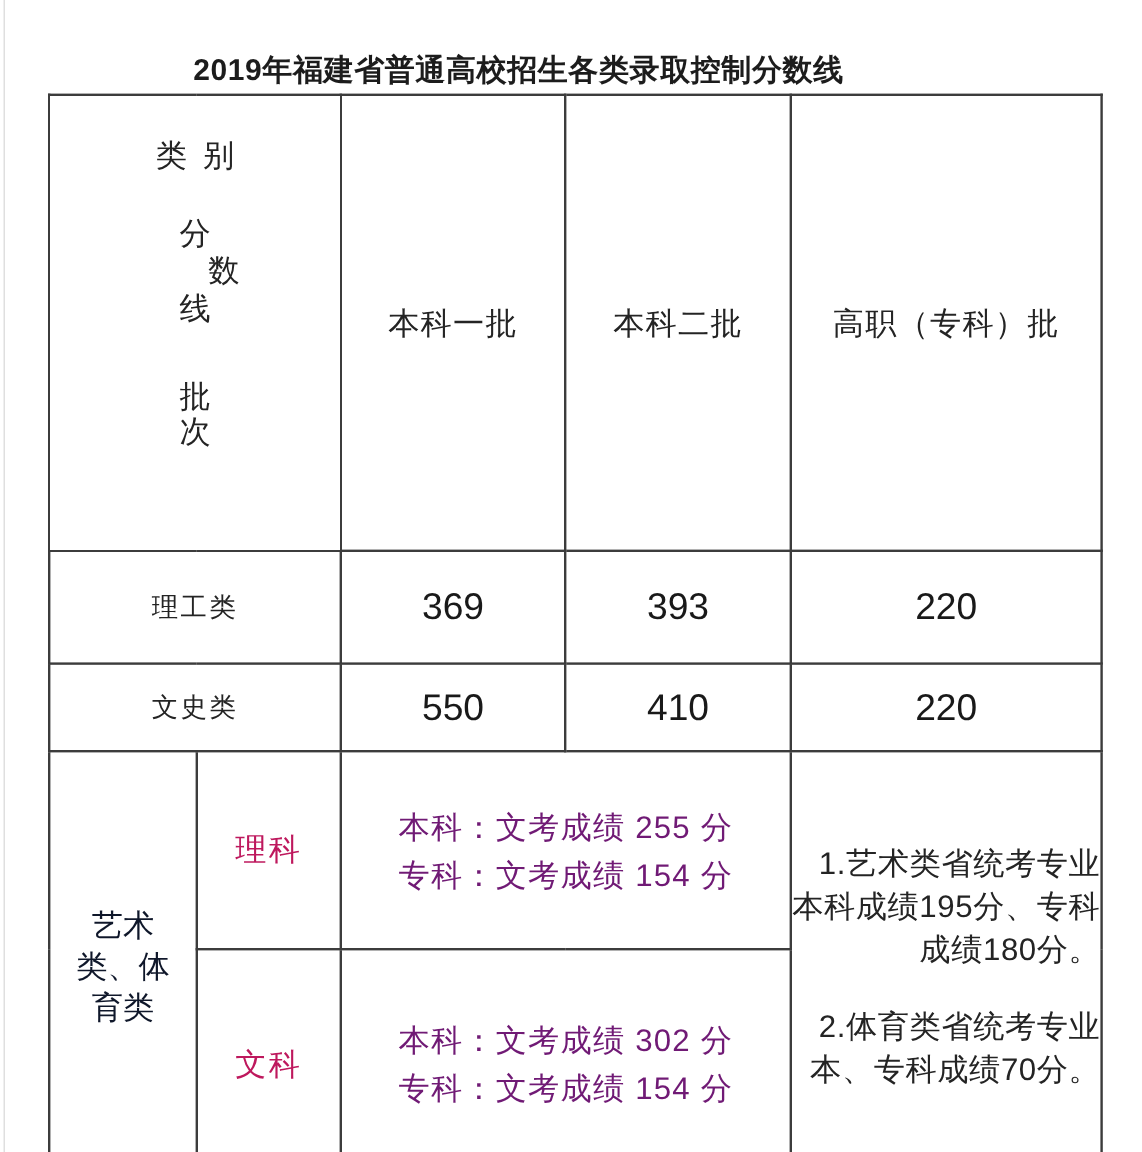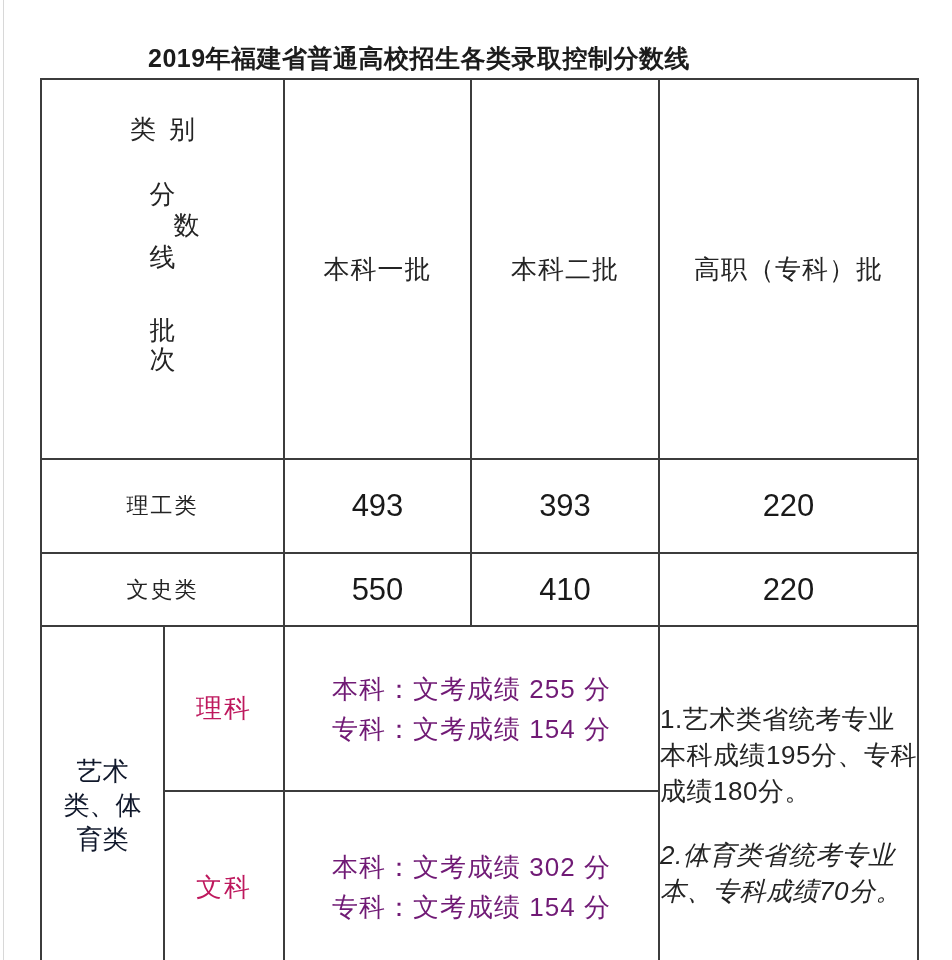--- a/index.html
+++ b/index.html
@@ -19,21 +19,21 @@
   .edge-line {
     position: absolute;
     left: 3px;
     top: 0;
     width: 1px;
     height: 100%;
     background: #d8d8d8;
   }
   .page-title {
     position: absolute;
-    left: 148px;
+    left: 161px;
     top: 42px;
     font-size: 25px;
     font-weight: 700;
     letter-spacing: 0.5px;
     color: #1c1c1c;
     white-space: nowrap;
   }
   table.score-table {
     position: absolute;
     left: 40px;
@@ -106,24 +106,24 @@
   }
   td.notes-cell {
     vertical-align: middle;
     padding: 20px 12px 6px 13px;
   }
   .notes-cell p {
     margin: 0;
     font-size: 26px;
     line-height: 36px;
     color: #242424;
-    text-align: left;
+    text-align: right;
     letter-spacing: 0.5px;
   }
-  .notes-cell p + p { margin-top: 28px; font-style: italic; }
+  .notes-cell p + p { margin-top: 28px; }
 </style>
 </head>
 <body>
 
 <div class="screen">
   <div class="edge-line"></div>
 
   <div class="page-title">2019年福建省普通高校招生各类录取控制分数线</div>
 
   <table class="score-table">
@@ -145,21 +145,21 @@
         <span class="c-b1">批</span>
         <span class="c-b2">次</span>
       </td>
       <td class="col-header">本科一批</td>
       <td class="col-header">本科二批</td>
       <td class="col-header">高职（专科）批</td>
     </tr>
 
     <tr style="height:94px">
       <td colspan="2" class="row-label">理工类</td>
-      <td class="score">493</td>
+      <td class="score">369</td>
       <td class="score">393</td>
       <td class="score">220</td>
     </tr>
 
     <tr style="height:73px">
       <td colspan="2" class="row-label">文史类</td>
       <td class="score">550</td>
       <td class="score">410</td>
       <td class="score">220</td>
     </tr>

